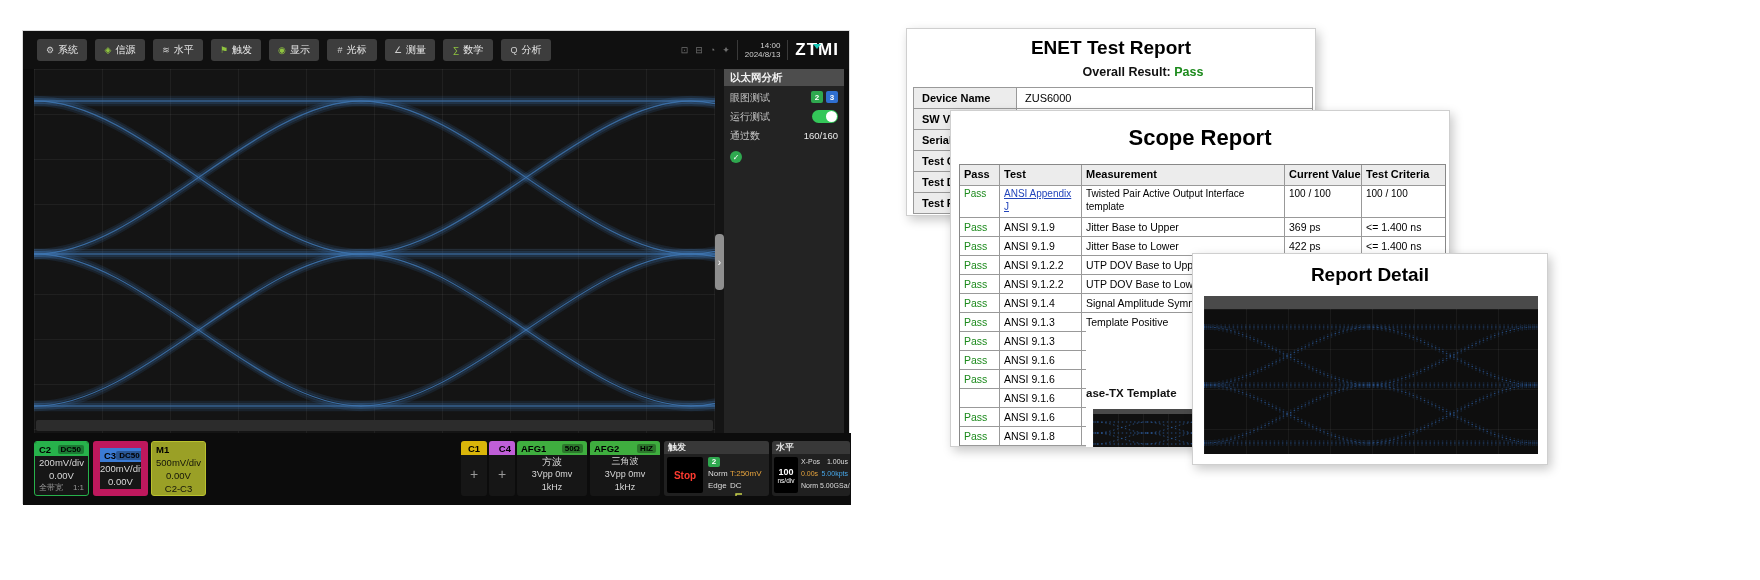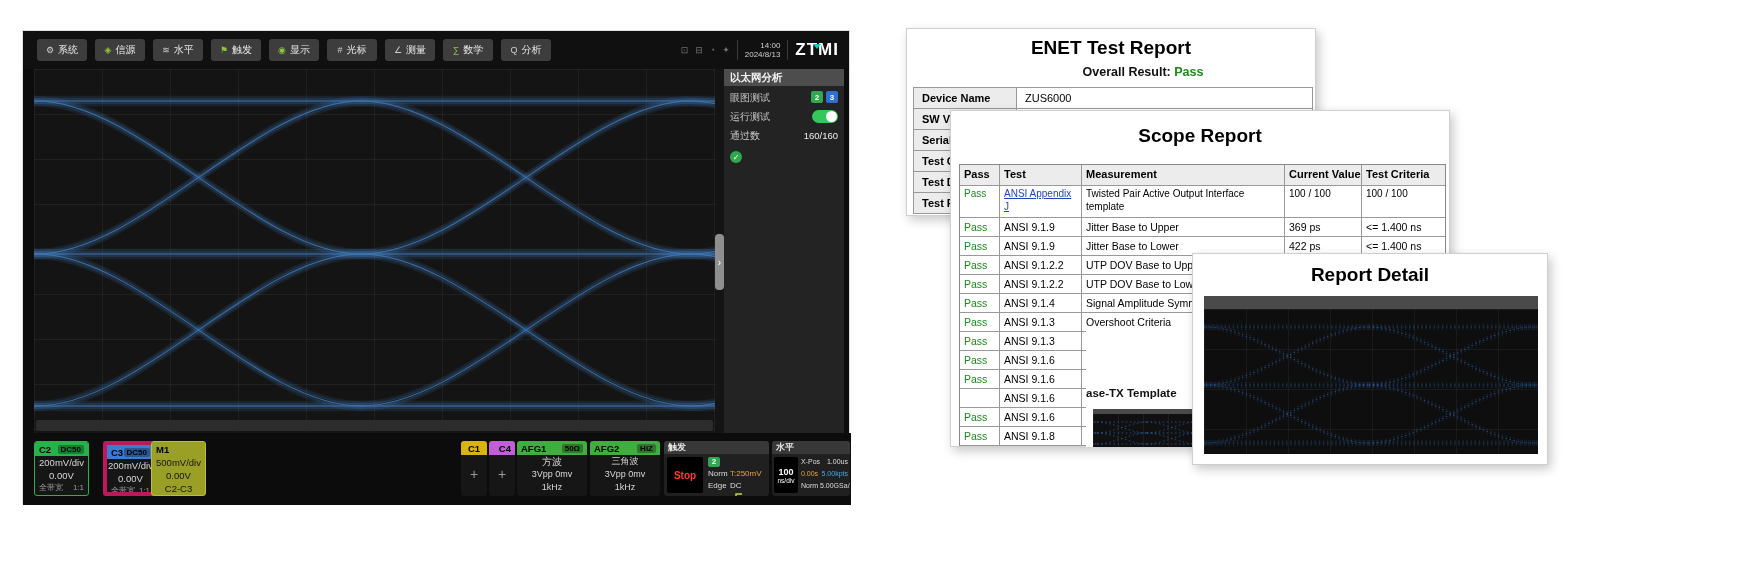--- a/index.html
+++ b/index.html
@@ -76,21 +76,21 @@
   .enet-title{top:8px;font-size:19px;}
   .enet-sub{position:absolute;left:0;top:36px;width:100%;text-align:center;font-size:12.5px;font-weight:bold;color:#111;padding-left:32px;}
   .green{color:#1c8a1c;}
   .en-table{position:absolute;left:6px;top:58px;width:398px;border:1px solid #999;border-bottom:none;}
   .en-row{display:grid;grid-template-columns:103px 295px;height:20px;border-bottom:1px solid #999;}
   .en-lab{background:#ececec;font-weight:bold;font-size:11px;line-height:20px;padding-left:8px;
           border-right:1px solid #999;overflow:hidden;white-space:nowrap;}
   .en-val{font-size:11px;line-height:20px;padding-left:8px;overflow:hidden;white-space:nowrap;}
 
   .sr-win{left:950px;top:110px;width:500px;height:337px;}
-  .sr-title{top:14px;font-size:19px;}
+  .sr-title{top:14px;font-size:22px;}
   .sr-table{position:absolute;left:8px;top:53px;width:485px;border:1px solid #888;border-bottom:none;font-size:10.5px;}
   .sr-row{display:grid;grid-template-columns:40px 82px 203px 77px 83px;border-bottom:1px solid #999;height:18px;}
   .sr-row.hd{height:20px;background:#ececec;font-weight:bold;font-size:11px;}
   .sr-row.h2{height:31px;}
   .sr-c{border-right:1px solid #999;padding:1px 4px;overflow:hidden;white-space:nowrap;line-height:16px;box-sizing:border-box;}
   .sr-c:last-child{border-right:none;}
   .sr-row.h2 .sr-c{white-space:normal;line-height:13px;font-size:10px;}
   .sr-pass{color:#1c8a1c;}
   .lnk{color:#2244bb;text-decoration:underline;}
   .patch{position:absolute;left:135px;top:217px;width:107px;height:119px;background:#fff;}
@@ -304,21 +304,21 @@
             <span class="pill">DC50</span>
           </div>
         <div class="ln">200mV/div</div>
         <div class="ln">0.00V</div>
         <div class="ln-bot">
             <span>全带宽</span>
             <span>1:1</span>
           </div>
       </div>
 
-      <div class="chbox" style="left:80px;width:55px;border:4px solid #be185d;">
+      <div class="chbox" style="left:70px;width:55px;border:7px solid #be185d;">
         <div class="ch-head" style="background:#3b7bd4;">
             <span>C3</span>
             <span class="pill">DC50</span>
           </div>
         <div class="ln">200mV/div</div>
         <div class="ln">0.00V</div>
         <div class="ln-bot">
             <span>全带宽</span>
             <span>1:1</span>
           </div>
@@ -485,21 +485,21 @@
       <div class="sr-row">
           <div class="sr-c sr-pass">Pass</div>
           <div class="sr-c">ANSI 9.1.4</div>
           <div class="sr-c">Signal Amplitude Symme</div>
           <div class="sr-c"></div>
           <div class="sr-c"></div>
         </div>
       <div class="sr-row">
           <div class="sr-c sr-pass">Pass</div>
           <div class="sr-c">ANSI 9.1.3</div>
-          <div class="sr-c">Overshoot Criteria</div>
+          <div class="sr-c">Template Positive</div>
           <div class="sr-c"></div>
           <div class="sr-c"></div>
         </div>
       <div class="sr-row">
           <div class="sr-c sr-pass">Pass</div>
           <div class="sr-c">ANSI 9.1.3</div>
           <div class="sr-c"></div>
           <div class="sr-c"></div>
           <div class="sr-c"></div>
         </div>

